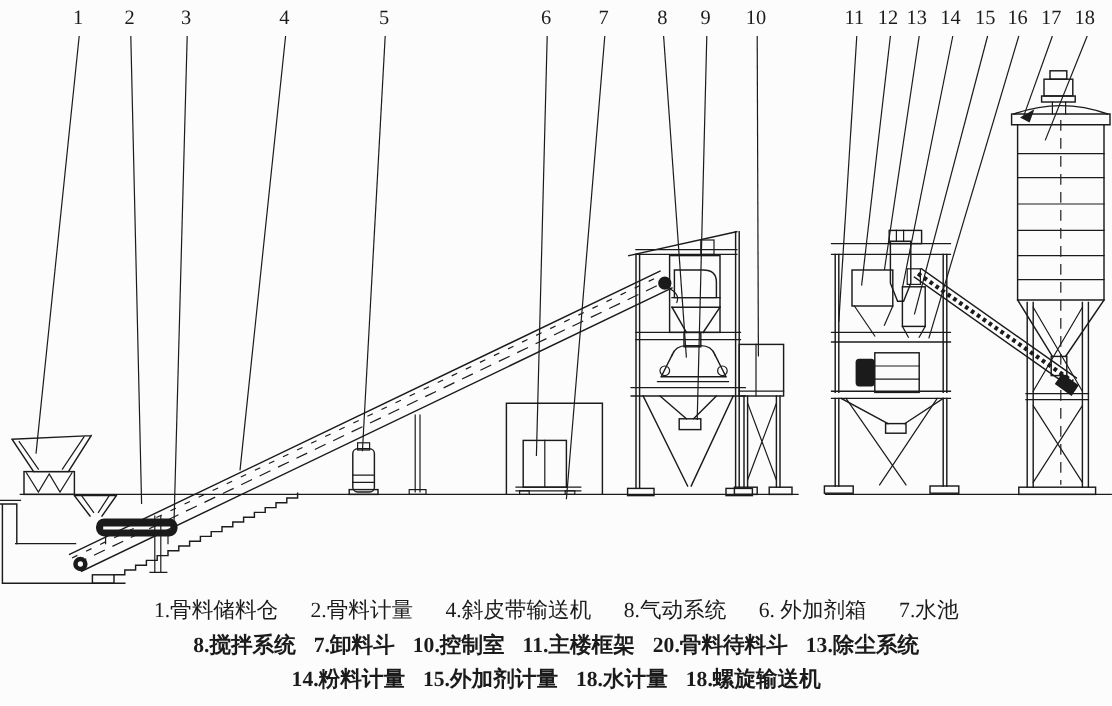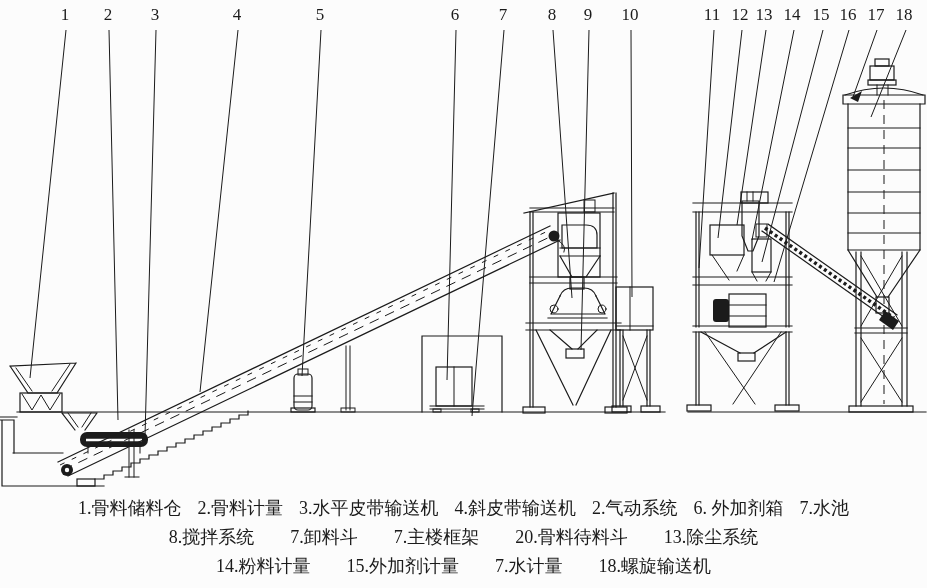--- a/index.html
+++ b/index.html
@@ -10,23 +10,23 @@
   .ln{fill:none;stroke:var(--ink);stroke-width:1.2;stroke-linecap:square;}
   .th{stroke-width:1;}
   .fl{fill:var(--ink);stroke:none;}
   .ld{fill:none;stroke:var(--ink);stroke-width:1;}
   .dsh{fill:none;stroke:var(--ink);stroke-width:1;stroke-dasharray:10 7;}
   .dsh2{fill:none;stroke:var(--ink);stroke-width:1;stroke-dasharray:5 8;}
   .cl{fill:none;stroke:var(--ink);stroke-width:1;stroke-dasharray:9 6;}
   .scr{fill:none;stroke:var(--ink);stroke-width:3.5;stroke-dasharray:3 3;}
   .num{font-family:"Liberation Serif",serif;font-size:17px;fill:var(--ink);text-anchor:middle;}
   .legend{position:absolute;left:0;right:0;top:494px;color:var(--ink);}
-  .legend-row{display:flex;justify-content:center;font-size:18px;line-height:29px;white-space:nowrap;}
+  .legend-row{display:flex;justify-content:center;font-size:18px;line-height:29px;white-space:nowrap;gap:11px;}
   .legend-row.g1 .legend-item{margin:0 8px;}
-  .legend-row.g2 .legend-item{margin:0 18px;}
+  .legend-row.g2 .legend-item{margin:0 2px;font-weight:bold;}
 </style>
 </head>
 <body>
 
 <div class="stage">
 
 <svg width="927" height="588" viewBox="0 0 927 588">
 
   <g>
     <path class="ln" d="M17 412 H665"></path>
@@ -238,34 +238,34 @@
     <text class="num" x="848" y="20">16</text>
     <text class="num" x="876" y="20">17</text>
     <text class="num" x="904" y="20">18</text>
   </g>
 </svg>
 
   <div class="legend">
     <div class="legend-row g1">
         <span class="legend-item">1.骨料储料仓</span>
         <span class="legend-item">2.骨料计量</span>
-        <span class="legend-item">3.水平皮带输送机</span>
         <span class="legend-item">4.斜皮带输送机</span>
-        <span class="legend-item">2.气动系统</span>
+        <span class="legend-item">8.气动系统</span>
         <span class="legend-item">6. 外加剂箱</span>
         <span class="legend-item">7.水池</span>
       </div>
     <div class="legend-row g2">
         <span class="legend-item">8.搅拌系统</span>
         <span class="legend-item">7.卸料斗</span>
-        <span class="legend-item">7.主楼框架</span>
+        <span class="legend-item">10.控制室</span>
+        <span class="legend-item">11.主楼框架</span>
         <span class="legend-item">20.骨料待料斗</span>
         <span class="legend-item">13.除尘系统</span>
       </div>
     <div class="legend-row g2">
         <span class="legend-item">14.粉料计量</span>
         <span class="legend-item">15.外加剂计量</span>
-        <span class="legend-item">7.水计量</span>
+        <span class="legend-item">18.水计量</span>
         <span class="legend-item">18.螺旋输送机</span>
       </div>
   </div>
 
 </div>
 
 </body></html>

